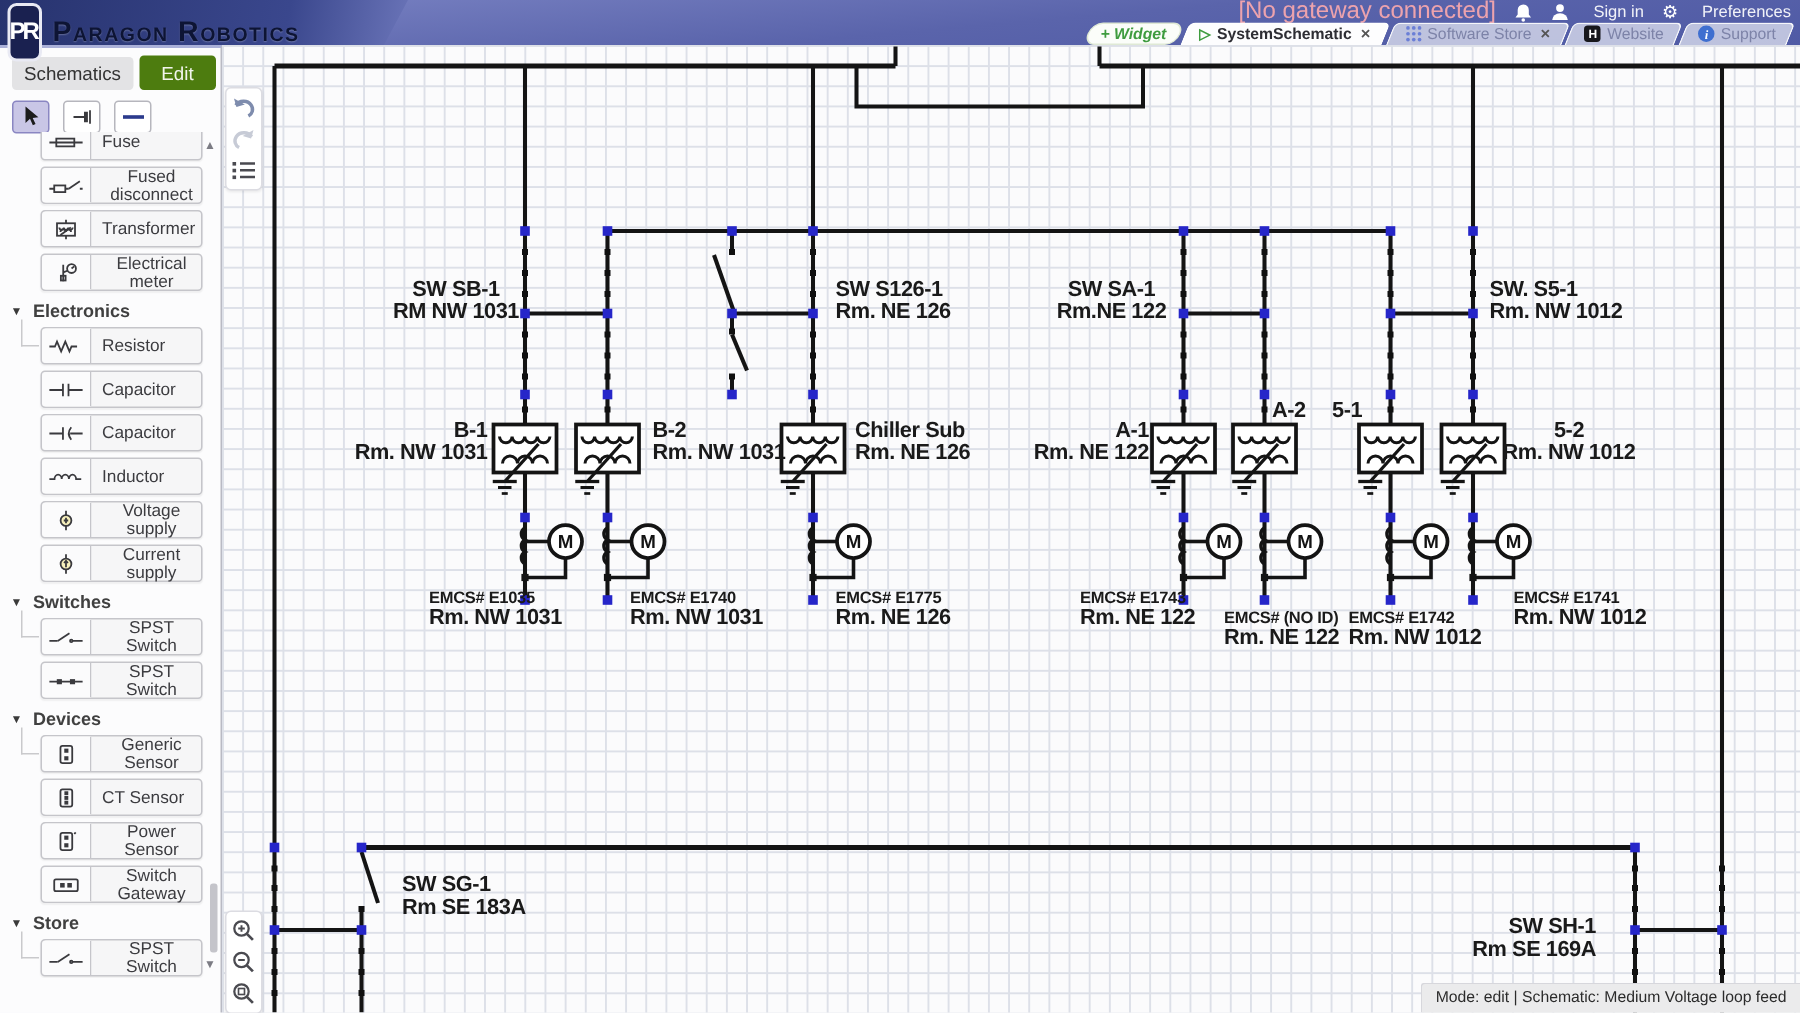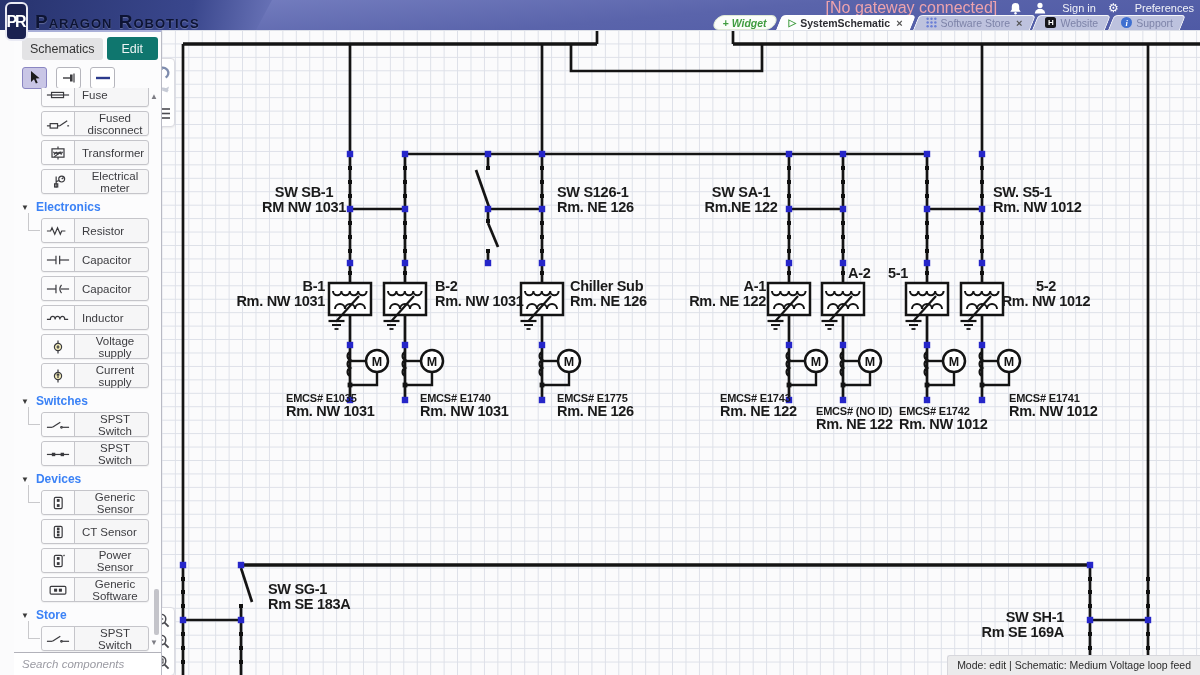--- a/index.html
+++ b/index.html
@@ -20,54 +20,54 @@
     letter-spacing:1px;text-shadow:0 1px 1px rgba(255,255,255,0.25);}
   #topbar-right{position:absolute;right:6px;top:0;height:16px;display:flex;align-items:center;
     gap:12px;font-size:11px;color:#f1f2f8;z-index:2;}
   #gateway-status{color:#eda3ad;font-size:16px;}
   .tb-item{display:flex;align-items:center;gap:16px;color:#f1f2f8;}
   .tb-icon svg{display:block;}
   #gear-glyph{font-size:12px;line-height:1;color:#fff;}
 
   
   #tabbar{position:absolute;right:0;bottom:0;height:15px;display:flex;gap:3px;
-    padding-right:17px;z-index:2;}
+    padding-right:6px;z-index:2;}
   .tab{position:relative;height:15px;display:flex;align-items:center;gap:4px;
     padding:0 10px;font-size:10.5px;color:#7d83a8;cursor:default;}
   .tab::before{content:'';position:absolute;inset:0;transform:skewX(-22deg);
     background:rgba(226,228,240,0.75);border:1px solid rgba(255,255,255,0.85);
     border-bottom:none;border-radius:4px 4px 0 0;z-index:-1;}
   .tab.active{color:#2e2e34;font-weight:bold;}
   .tab.active::before{background:#fdfdfe;}
   .tab.widget{color:#3f9c3f;font-weight:bold;font-style:italic;padding:0 9px;}
   .tab.widget::before{background:#fbfdf9;border:1px solid #dfe9d5;border-radius:8px;}
   .tab .close{font-size:11px;color:#555;font-style:normal;font-weight:bold;margin-left:2px;}
   .tab .t-icon{display:flex;align-items:center;}
   .glyph-schematic{color:#3f9c3f;font-size:10px;font-style:normal;}
   .glyph-h{display:inline-flex;width:11px;height:11px;background:#17171c;border-radius:2.5px;
     color:#fff;font-size:8px;font-weight:bold;align-items:center;justify-content:center;font-style:normal;}
   .glyph-info{display:inline-flex;width:11px;height:11px;background:#3f6fd0;border-radius:50%;
     color:#fff;font-size:8.5px;font-weight:bold;align-items:center;justify-content:center;
     font-family:"Liberation Serif",serif;font-style:italic;}
 
   
-  #left-panel{position:absolute;left:14px;top:30px;width:148px;height:645px;background:#fcfcfd;
+  #left-panel{position:absolute;left:0;top:30px;width:148px;height:645px;background:#fcfcfd;
     border-right:1px solid #b9bac4;border-top:2px solid #aab0d8;z-index:20;}
   #panel-head{display:flex;align-items:center;gap:4px;padding:5px 3px 4px 8px;}
   #panel-title{background:#e3e3e5;border-radius:3px;padding:4px 8px;font-size:12.5px;color:#333;}
-  #edit-button{flex:1;background:#0f766e;border:none;border-radius:3px;height:23px;
+  #edit-button{flex:1;background:#4d7c0f;border:none;border-radius:3px;height:23px;
     color:rgba(255,255,255,0.92);font-size:12.5px;text-align:center;line-height:23px;cursor:pointer;}
   #tool-row{display:flex;gap:9px;padding:3px 8px 6px 8px;}
   .tool-btn{width:25px;height:22px;background:#fff;border:1px solid #b6b6bd;border-radius:3px;
     display:flex;align-items:center;justify-content:center;}
   .tool-btn.selected{background:#c9c6e6;border-color:#8a86c2;}
   #component-list{position:absolute;left:0;top:56px;right:0;bottom:23px;overflow:hidden;padding-top:0;}
   .cat-header{display:flex;align-items:center;gap:7px;margin:6px 0 4px 7px;}
   .cat-caret{font-size:8px;color:#3a3a3a;}
-  .cat-label{font-size:12px;font-weight:bold;color:#3b82f6;}
+  .cat-label{font-size:12px;font-weight:bold;color:#404040;}
   .section-items{position:relative;margin-left:27px;margin-right:12px;}
   .section.with-header .section-items::before{content:'';position:absolute;left:-13px;top:-5px;
     width:11px;height:17px;border-left:1px solid #c9c9cc;border-bottom:1px solid #c9c9cc;}
   .comp-item{display:flex;align-items:stretch;height:25px;margin-bottom:4px;background:#f6f6f7;
     border:1px solid #c5c5ca;border-radius:3px;box-shadow:0 1px 1px rgba(0,0,0,0.05);cursor:grab;}
   .comp-icon{width:33px;display:flex;align-items:center;justify-content:center;
     border-right:1px solid #c5c5ca;background:#fbfbfc;border-radius:3px 0 0 3px;}
   .comp-label{flex:1;display:flex;align-items:center;padding-left:7px;font-size:11.5px;color:#3c3c40;text-align:center;}
   #list-scroll-up{position:absolute;right:3px;top:60px;font-size:8px;color:#7c7c84;z-index:5;}
   #list-scroll-down{position:absolute;right:3px;bottom:28px;font-size:8px;color:#7c7c84;z-index:5;}
@@ -378,21 +378,21 @@
             <div class="comp-label">Power Sensor</div>
           </div>
           <div class="comp-item">
             <div class="comp-icon">
               <svg width="24" height="14" viewBox="0 0 26 14" fill="none" stroke="#3a3a3e" stroke-width="1.3">
                 <rect x="4.5" y="3" width="17" height="8.4" rx="1.2"></rect>
                 <rect x="9.4" y="6.2" width="2" height="2" fill="#3a3a3e"></rect>
                 <rect x="14.6" y="6.2" width="2" height="2" fill="#3a3a3e"></rect>
               </svg>
             </div>
-            <div class="comp-label">Generic Software</div>
+            <div class="comp-label">Switch Gateway</div>
           </div>
         </div>
       </div>
       <div class="section with-header">
         <div class="cat-header">
           <span class="cat-caret">▼</span>
           <span class="cat-label">Store</span>
         </div>
         <div class="section-items">
           <div class="comp-item">
@@ -405,21 +405,20 @@
               </svg>
             </div>
             <div class="comp-label">SPST Switch</div>
           </div>
         </div>
       </div>
     </div>
   <span id="list-scroll-up">▲</span>
   <span id="list-scroll-down">▼</span>
   <div id="list-thumb"></div>
-  <input id="search-box" placeholder="Search components" style="">
 </div>
 
 <div id="canvas">
   <svg id="schematic-svg" width="1052" height="645" viewBox="0 0 1052 645">
       <g>
         <path d="M35 14H449" stroke="#141414" stroke-width="3.3" fill="none"></path>
         <path d="M585 14H1052" stroke="#141414" stroke-width="3.3" fill="none"></path>
         <path d="M93 535H942" stroke="#141414" stroke-width="3.3" fill="none"></path>
         <path d="M449 1V14" stroke="#141414" stroke-width="2.7" fill="none"></path>
         <path d="M585 1V14" stroke="#141414" stroke-width="2.7" fill="none"></path>

